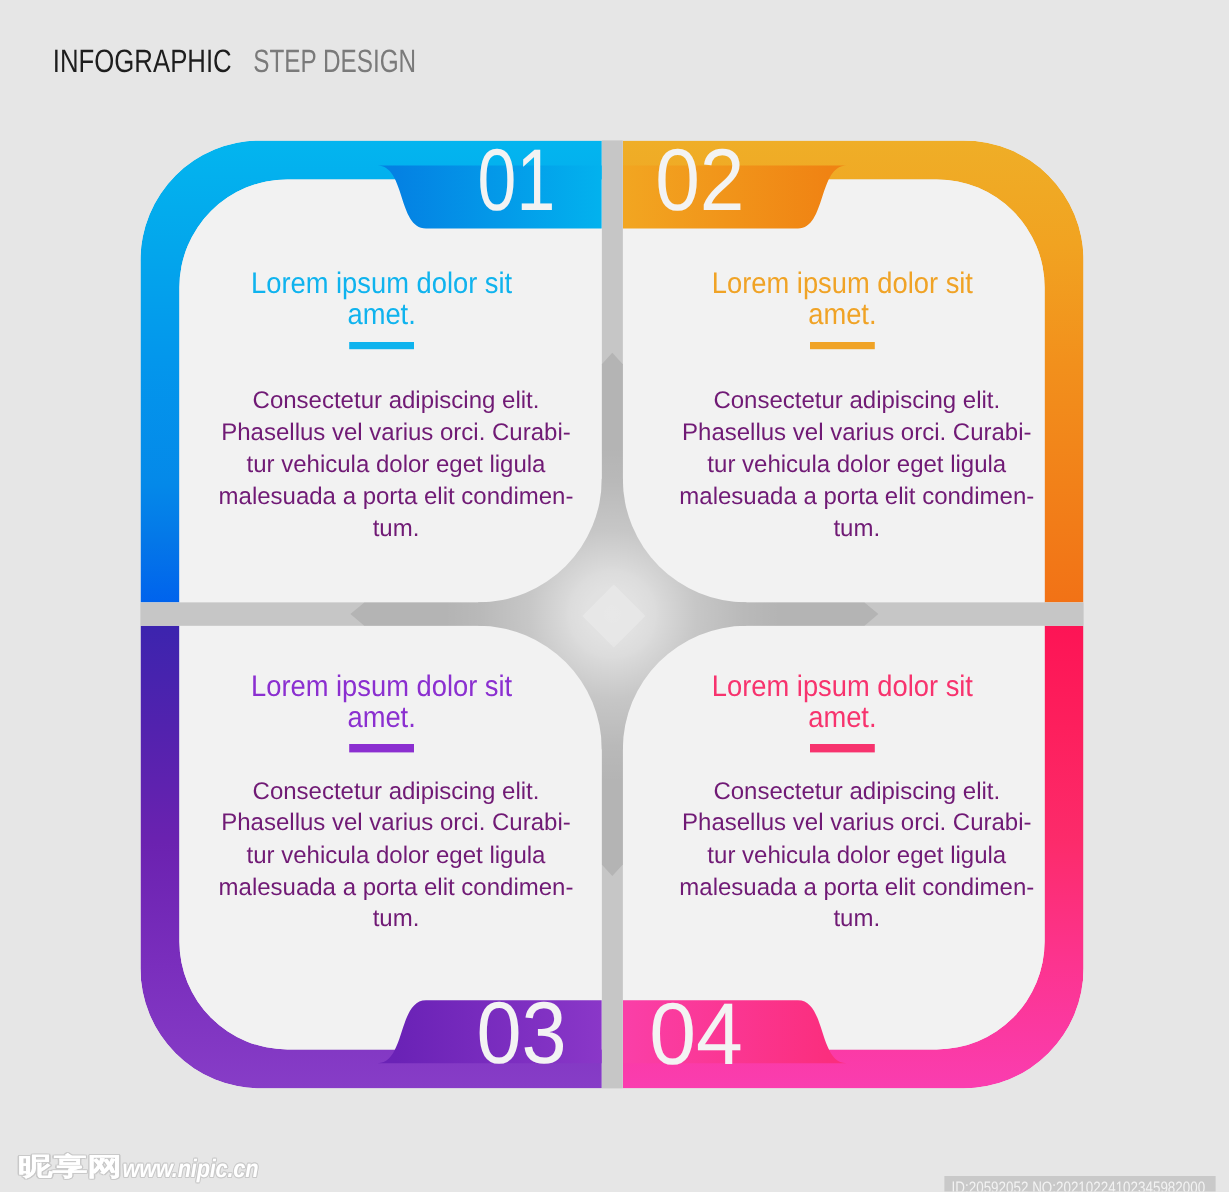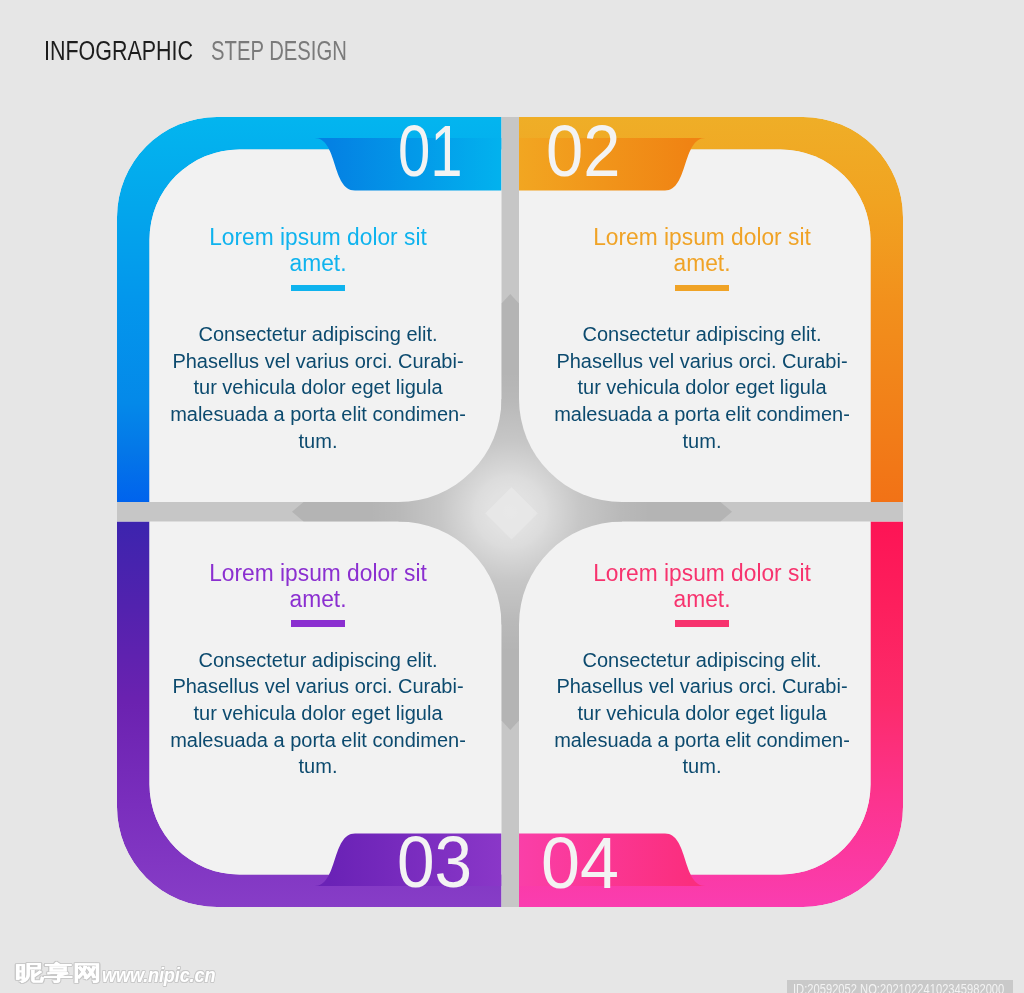--- a/index.html
+++ b/index.html
@@ -16,22 +16,22 @@
   #title span{position:absolute;top:38.4px;white-space:nowrap;display:inline-block;
               transform-origin:0 0;line-height:1;}
   #title .strong{color:#1d1d1d;left:43.55px;transform:scaleX(.795);}
   #title .light{color:#7a7a7a;left:211.1px;transform:scaleX(.75);}
 
   
   .card-text{position:absolute;text-align:center;width:306px;}
   .head{position:absolute;left:0;top:1.8px;width:306px;font-size:24.7px;line-height:26.25px;
         white-space:pre-line;transform:scaleX(.922);}
   .rule{position:absolute;left:126px;width:54px;height:6.5px;}
-  .body{position:absolute;left:0;width:306px;font-size:20px;line-height:26.6px;
-        color:#0c4a6e;white-space:pre-line;}
+  .body{position:absolute;left:12px;width:306px;font-size:20px;line-height:26.6px;
+        color:#701a75;white-space:pre-line;}
 
   
   .num{position:absolute;font-size:73px;color:#f3f3f3;line-height:1;
        transform-origin:0 0;}
 
   
   #wm{position:absolute;left:0;top:0;width:1024px;height:1px;text-decoration:underline;}
   #wm span{position:absolute;white-space:nowrap;line-height:1;display:inline-block;
            transform-origin:0 0;}
   #wm .cn{left:15.4px;top:962px;font-size:21px;font-weight:bold;color:#ffffff;

